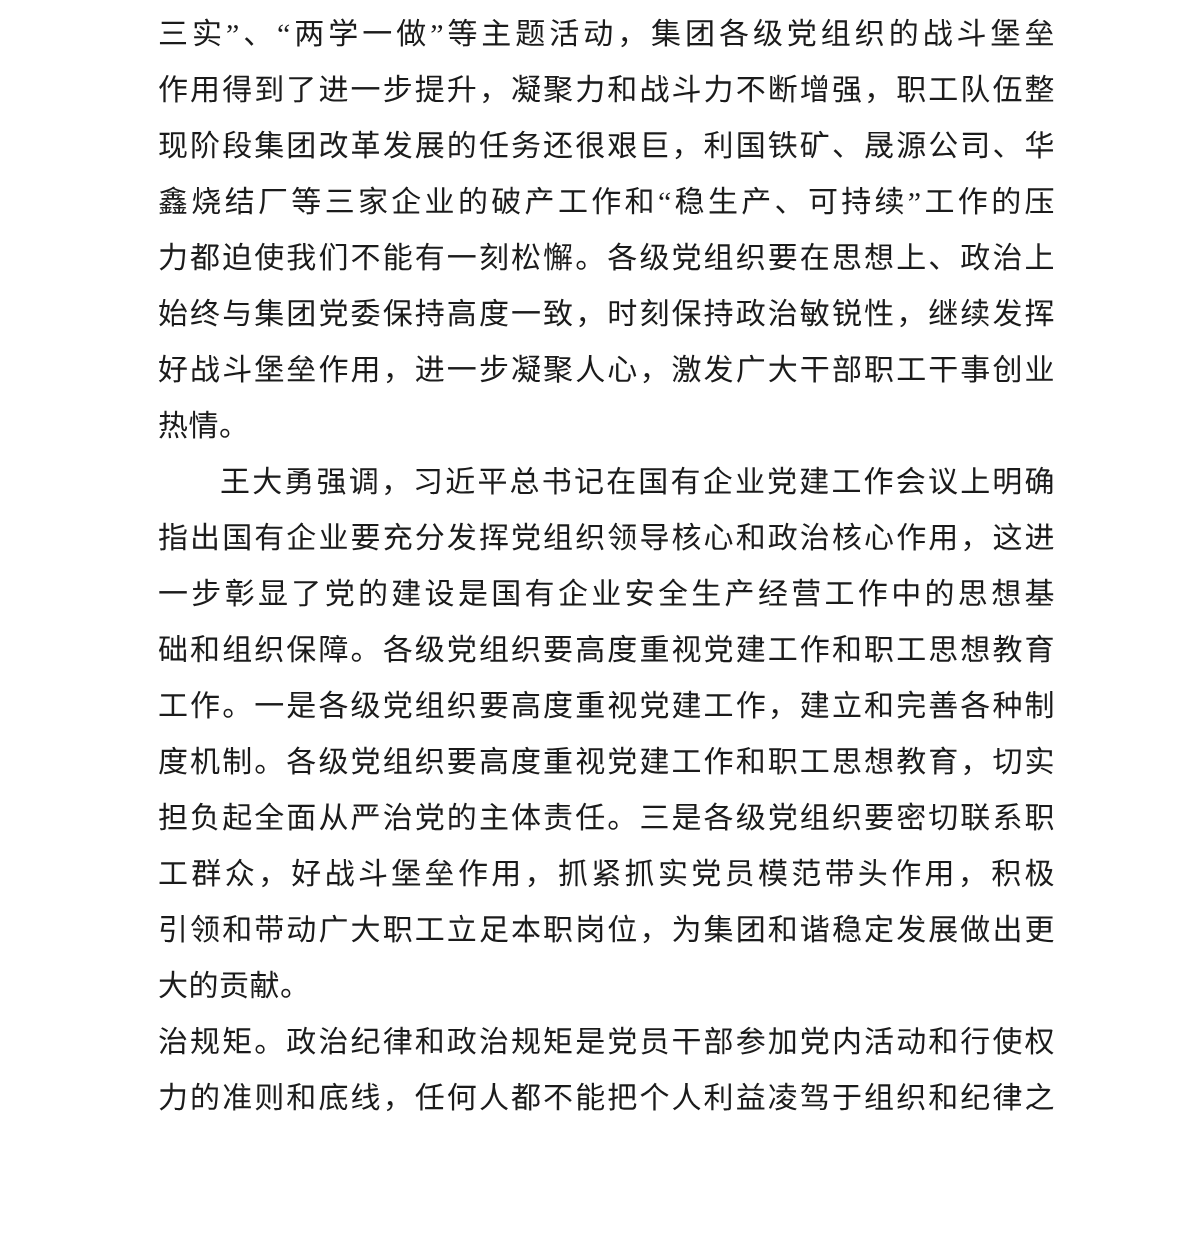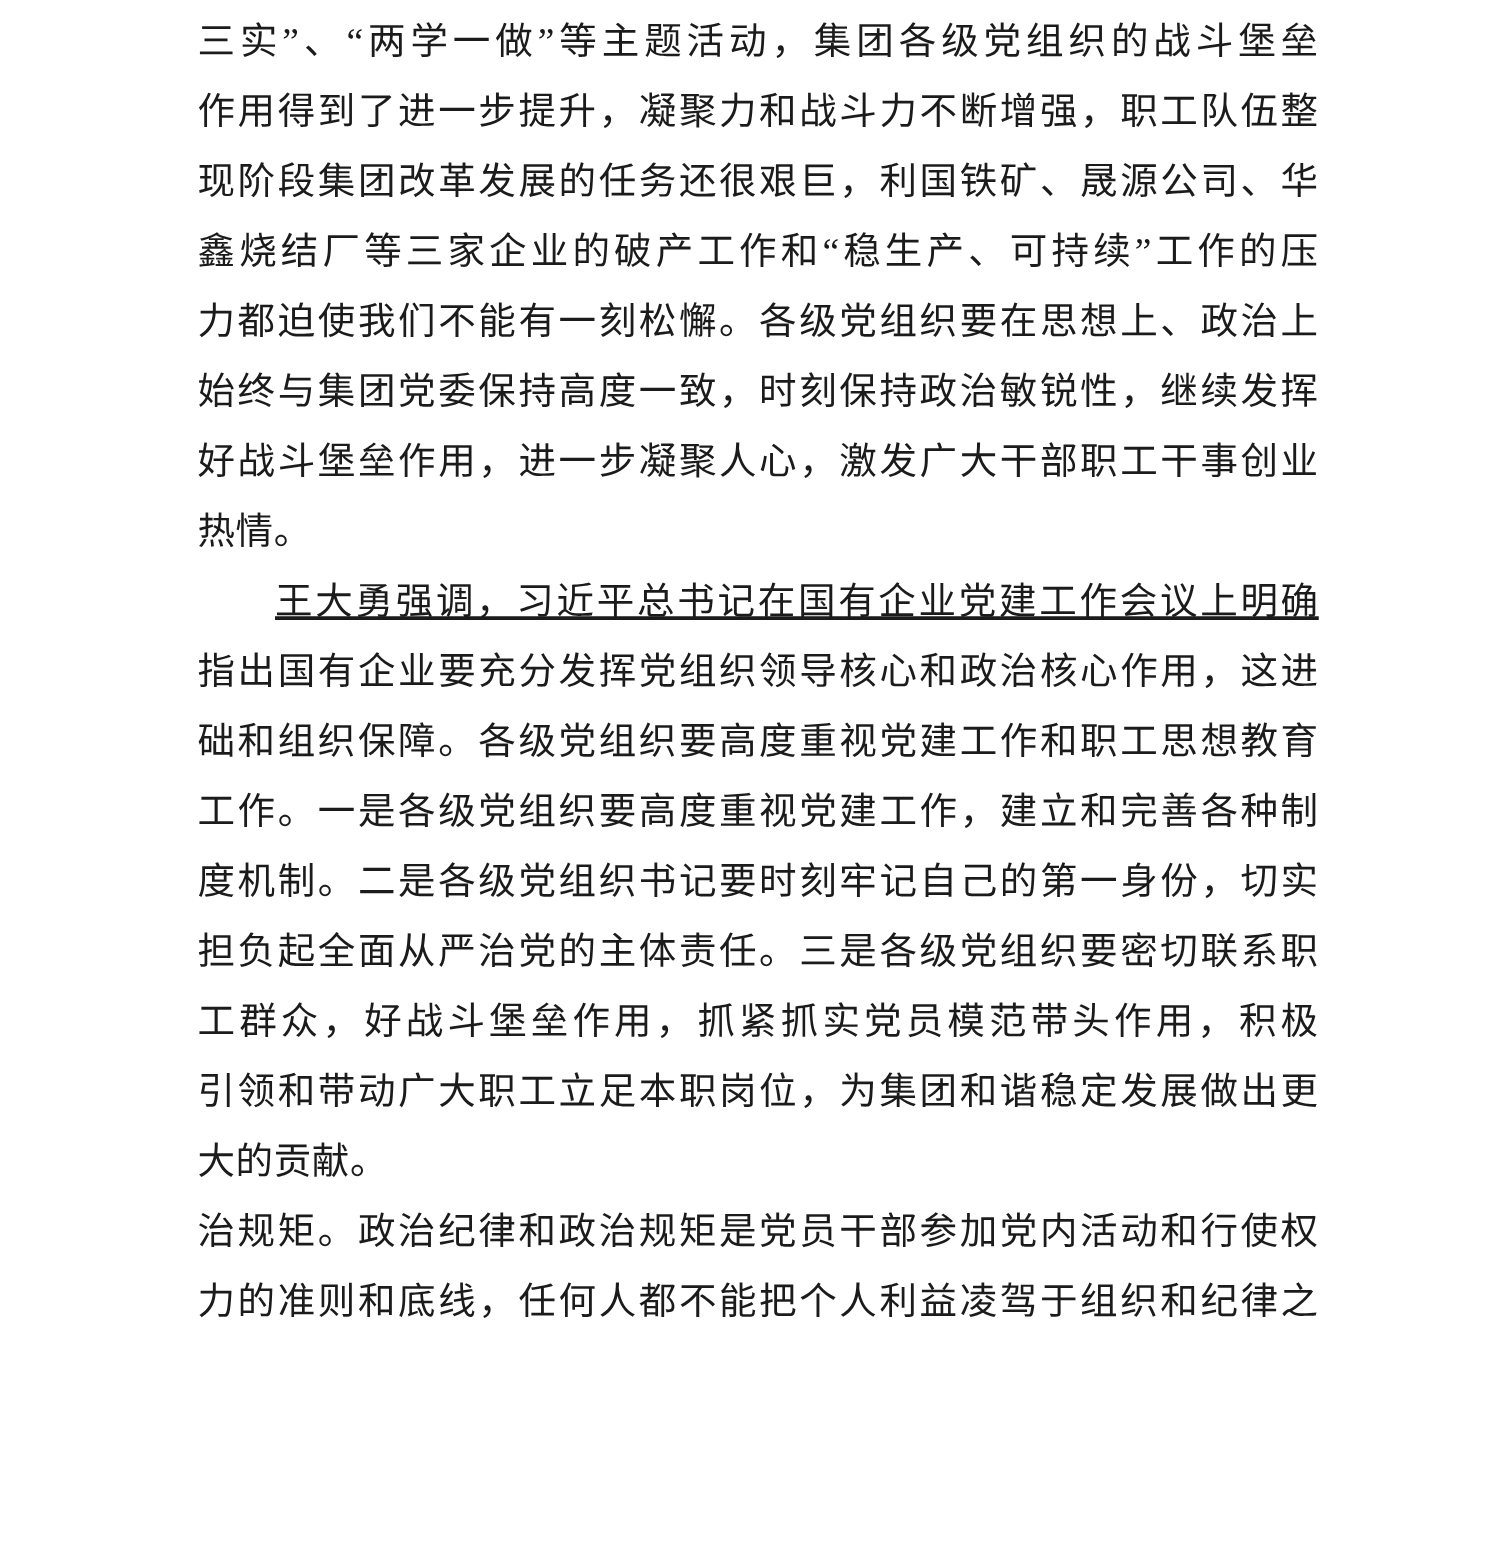--- a/index.html
+++ b/index.html
@@ -29,21 +29,20 @@
     width: 897px;
     font-size: 30px;
     line-height: 56px;
     color: #1b1b1b;
     text-align: justify;
     text-align-last: justify;
     letter-spacing: 0.5px;
   }
   .line--indent {
     text-indent: 62px;
-    text-decoration: underline;
   }
   .line--end {
     text-align: left;
     text-align-last: left;
   }
 </style>
 </head>
 <body>
 
 <div class="page">
@@ -55,23 +54,24 @@
     <div class="line">鑫烧结厂等三家企业的破产工作和“稳生产、可持续”工作的压</div>
     <div class="line">力都迫使我们不能有一刻松懈。各级党组织要在思想上、政治上</div>
     <div class="line">始终与集团党委保持高度一致，时刻保持政治敏锐性，继续发挥</div>
     <div class="line">好战斗堡垒作用，进一步凝聚人心，激发广大干部职工干事创业</div>
     <div class="line line--end">热情。</div>
   </div>
 
   <div class="paragraph">
     <div class="line line--indent">王大勇强调，习近平总书记在国有企业党建工作会议上明确</div>
     <div class="line">指出国有企业要充分发挥党组织领导核心和政治核心作用，这进</div>
+    <div class="line">一步彰显了党的建设是国有企业安全生产经营工作中的思想基</div>
     <div class="line">础和组织保障。各级党组织要高度重视党建工作和职工思想教育</div>
     <div class="line">工作。一是各级党组织要高度重视党建工作，建立和完善各种制</div>
-    <div class="line">度机制。二是各级党组织书记要时刻牢记自己的第一身份，切实</div>
+    <div class="line">度机制。各级党组织要高度重视党建工作和职工思想教育，切实</div>
     <div class="line">担负起全面从严治党的主体责任。三是各级党组织要密切联系职</div>
     <div class="line">工群众，好战斗堡垒作用，抓紧抓实党员模范带头作用，积极</div>
     <div class="line">引领和带动广大职工立足本职岗位，为集团和谐稳定发展做出更</div>
     <div class="line line--end">大的贡献。</div>
   </div>
 
   <div class="paragraph">
     <div class="line">治规矩。政治纪律和政治规矩是党员干部参加党内活动和行使权</div>
     <div class="line">力的准则和底线，任何人都不能把个人利益凌驾于组织和纪律之</div>
   </div>

